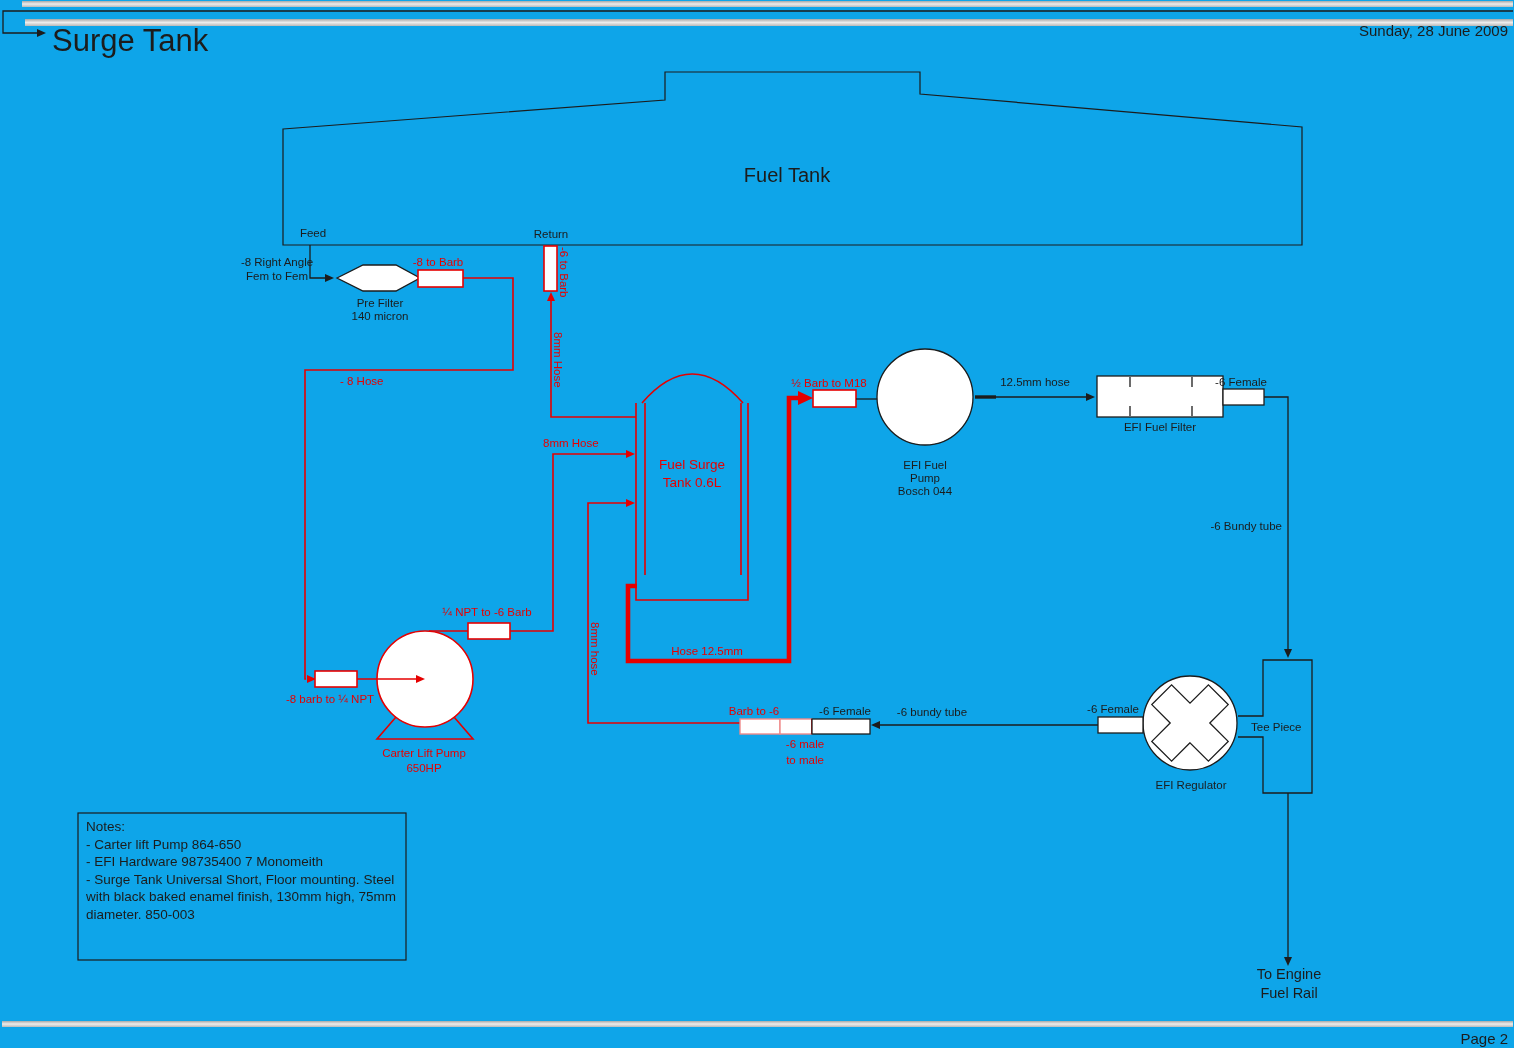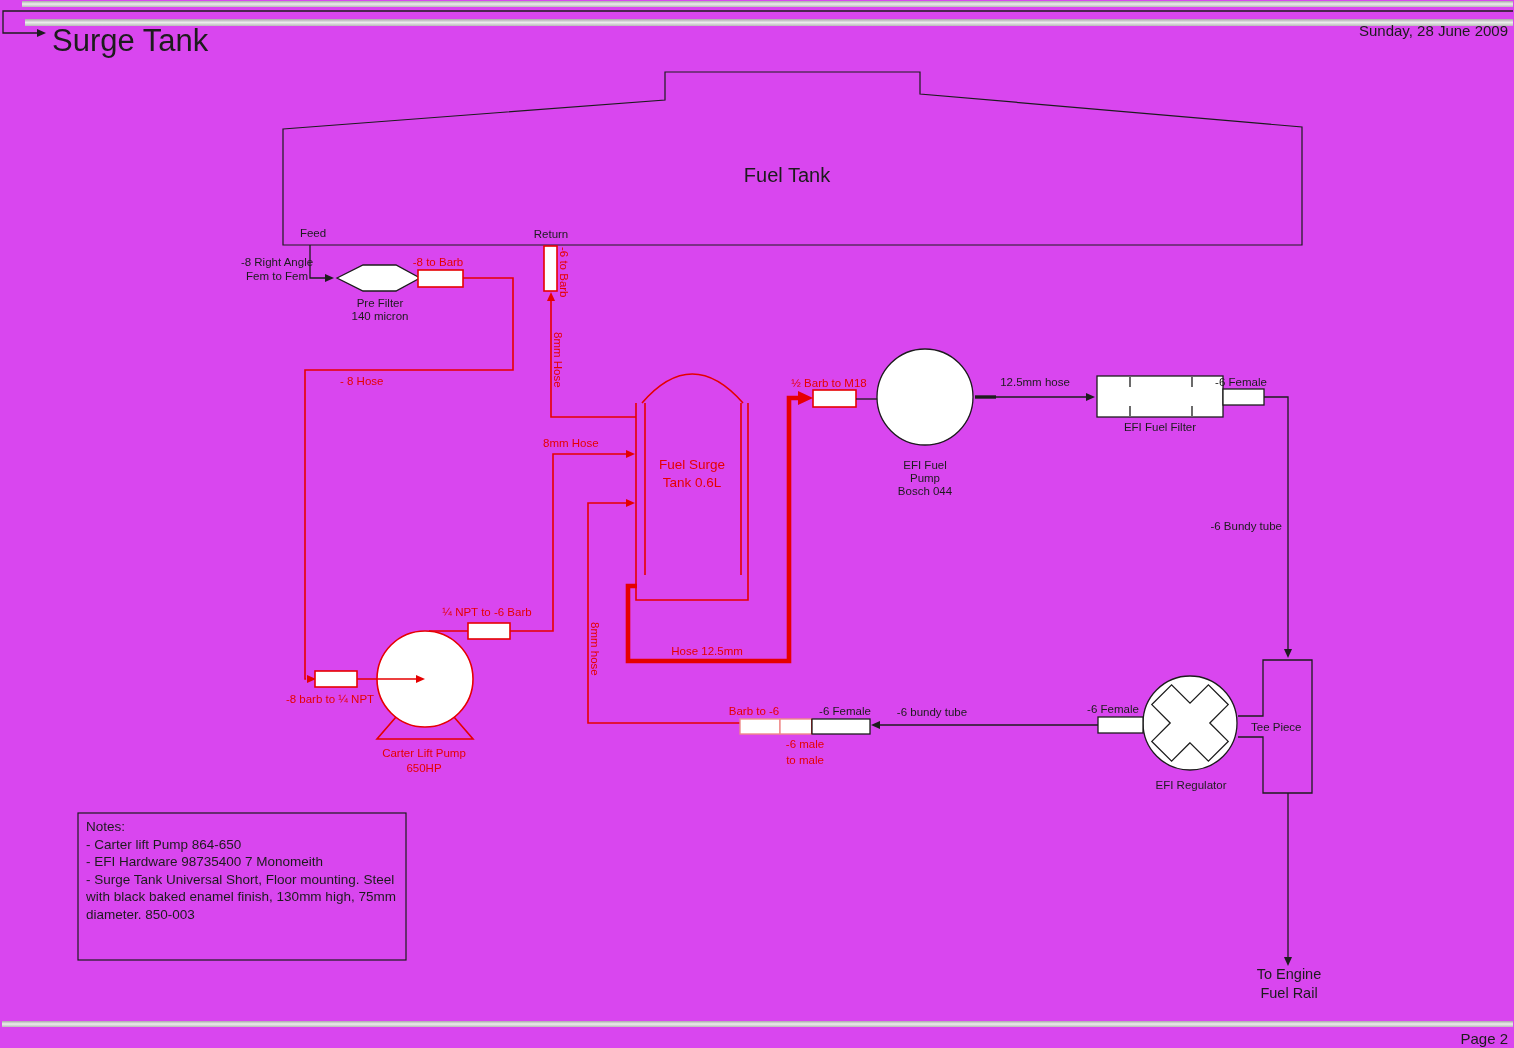--- a/index.html
+++ b/index.html
@@ -1,16 +1,16 @@
 <!DOCTYPE html>
 <html><head>
 <meta charset="utf-8">
 <style>
   html,body{margin:0;padding:0;background:#ffffff;}
-  #page{position:relative;width:1514px;height:1048px;background:#d946ef;overflow:hidden;
+  #page{position:relative;width:1514px;height:1048px;background:#0ea5e9;overflow:hidden;
         font-family:"Liberation Sans","DejaVu Sans",sans-serif;}
   svg{position:absolute;left:0;top:0;}
   text{font-family:"Liberation Sans","DejaVu Sans",sans-serif;fill:#1c1c1c;}
   .xl{font-size:31px;}
   .med{font-size:15px;}
   .eng{font-size:14.5px;}
   .m{font-size:13.5px;}
   .s{font-size:11.5px;}
   .red{fill:#e60000;}
   .k{stroke:#1c1c1c;fill:none;stroke-width:1.3px;}

